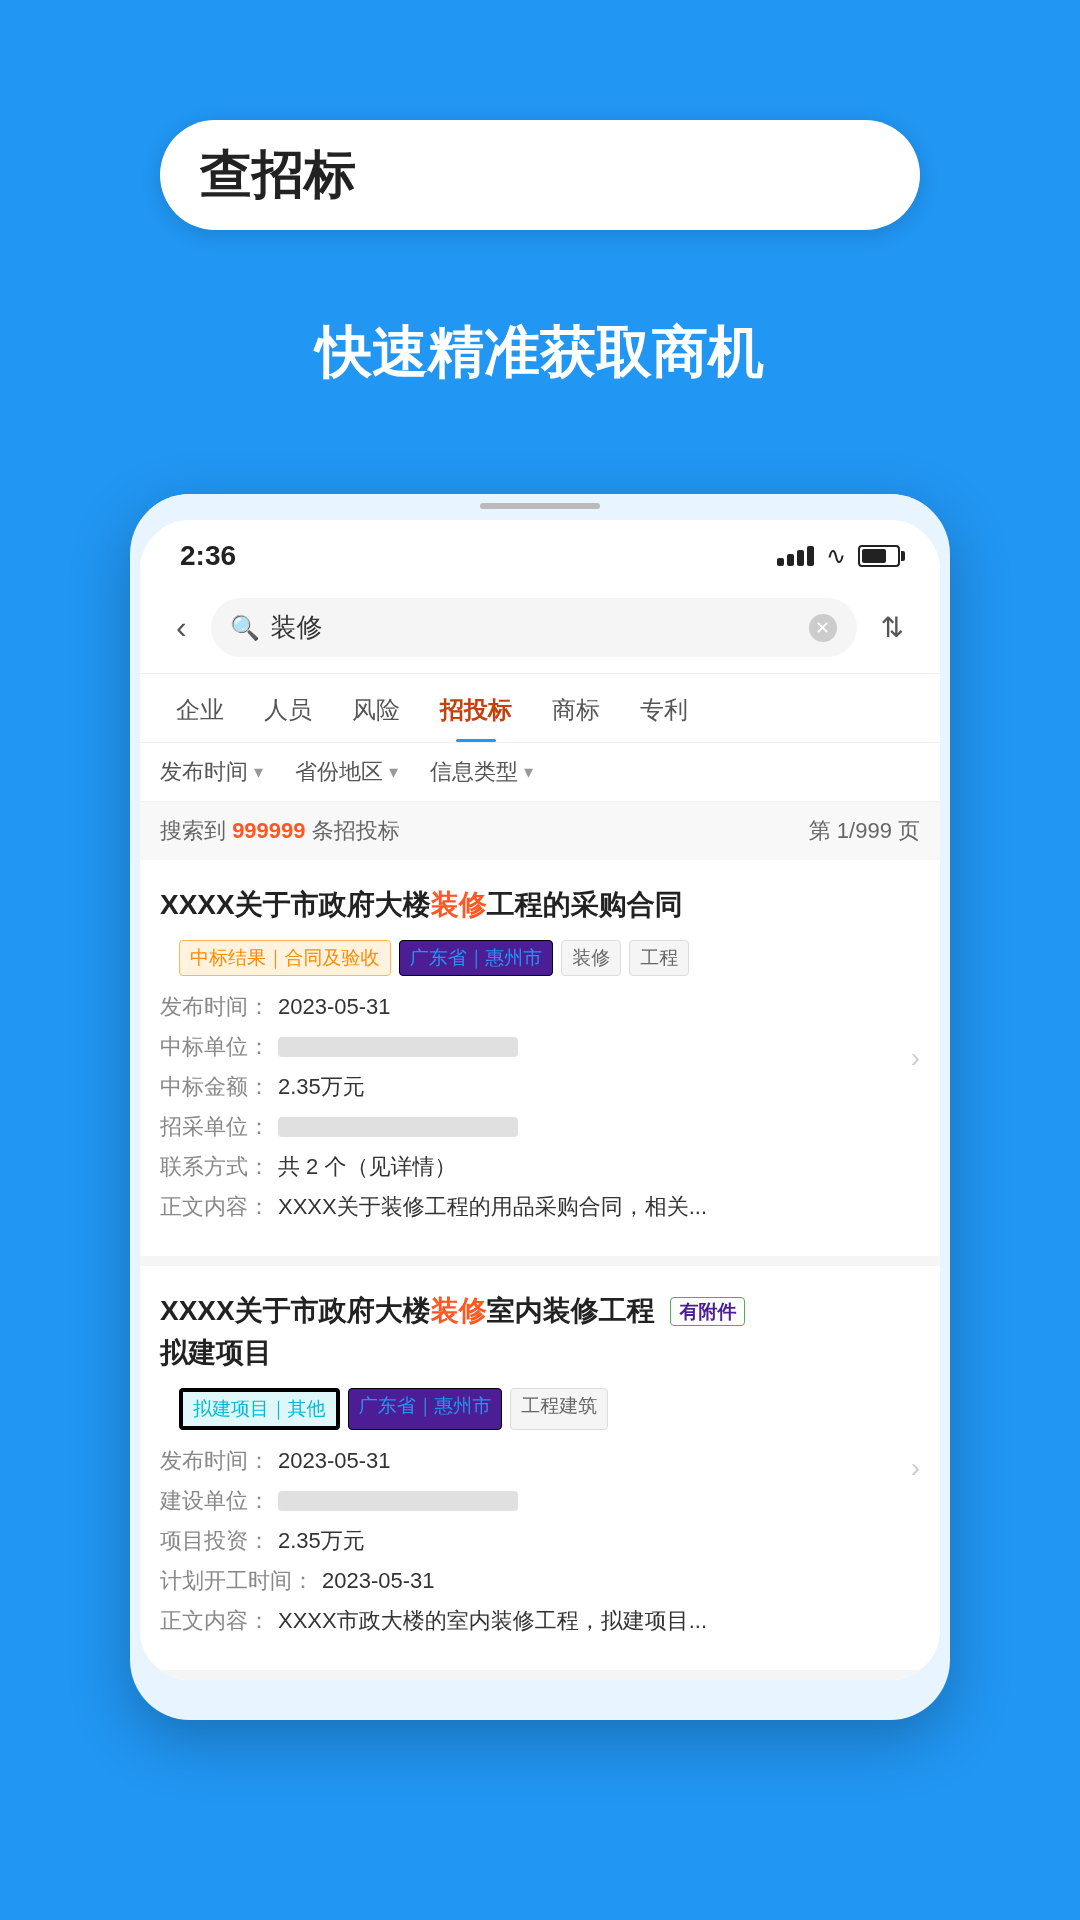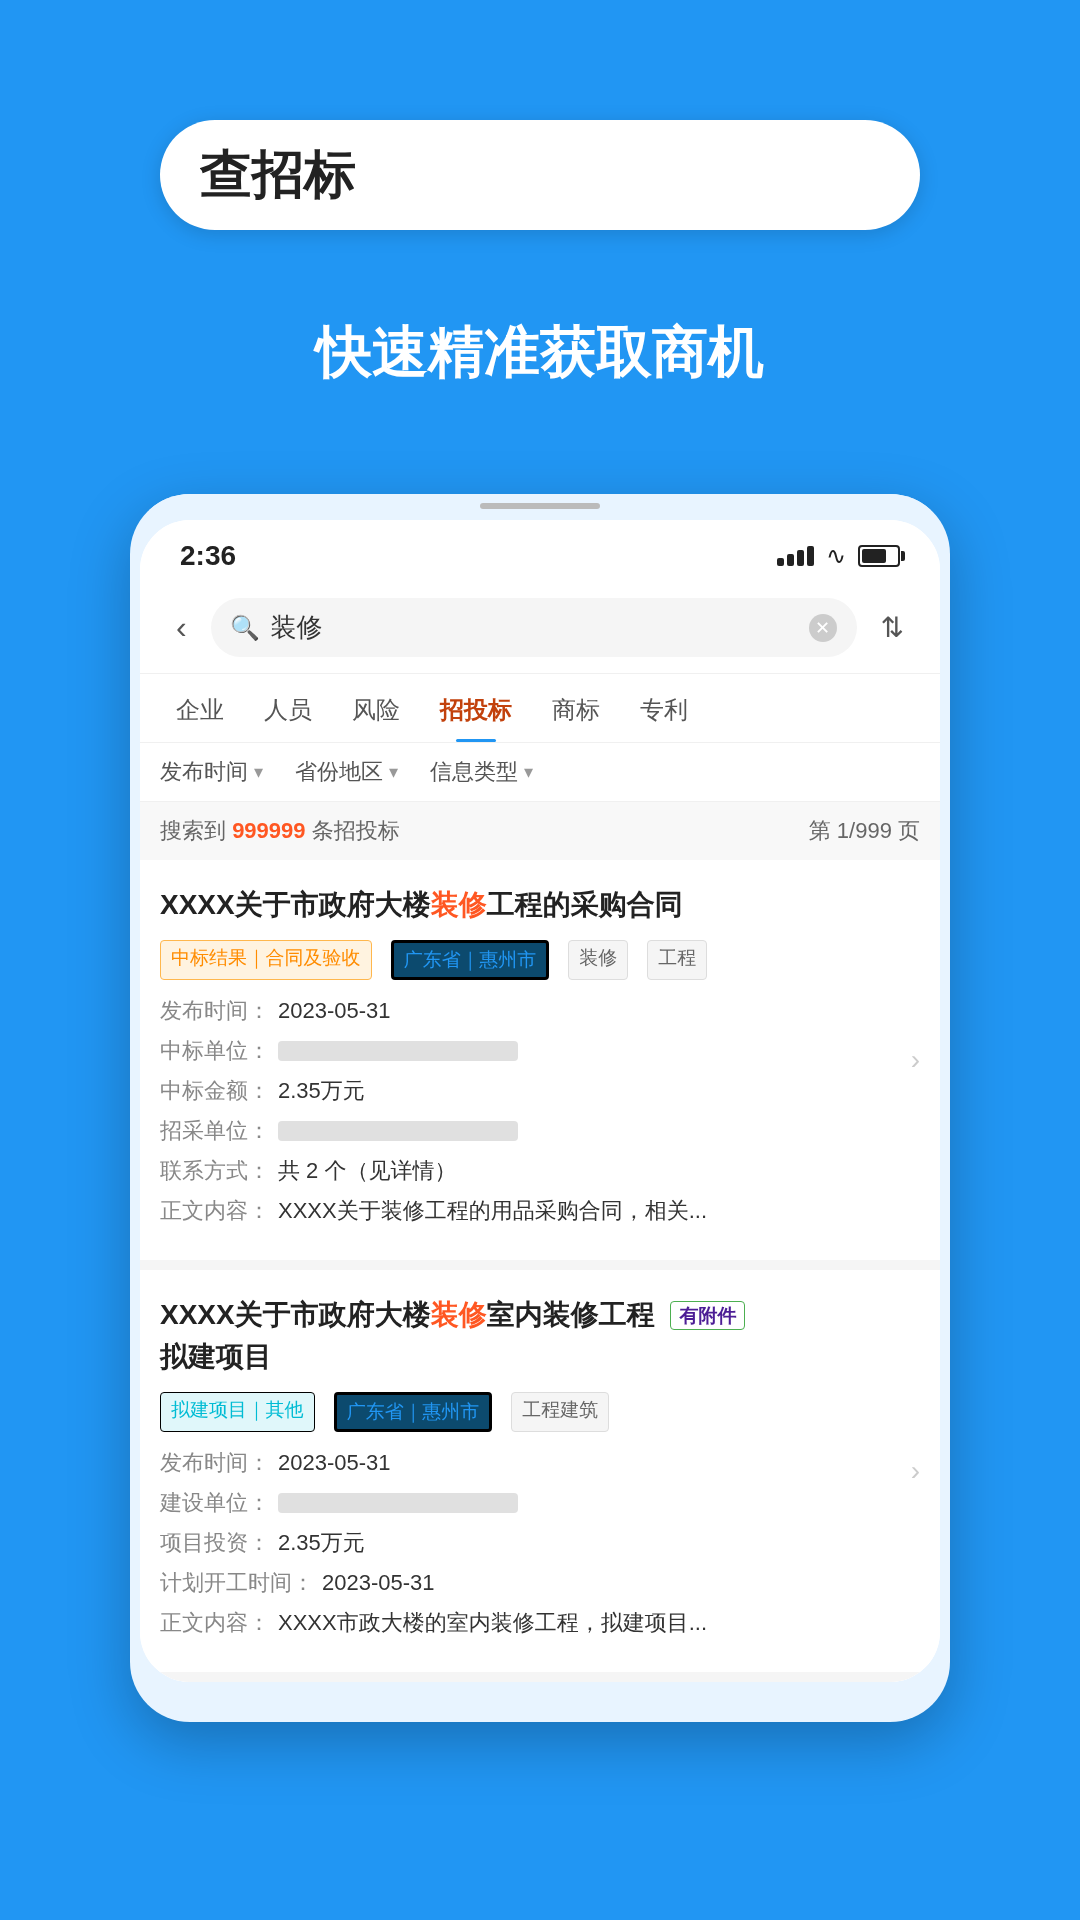--- a/index.html
+++ b/index.html
@@ -279,52 +279,53 @@
       line-height: 1.5;
       margin-bottom: 14px;
       padding-right: 30px;
     }
     .card-title .highlight {
       color: #FF5722;
     }
     .card-tags {
       display: flex;
       flex-wrap: wrap;
-      gap: 19px;
+      gap: 8px;
       margin-bottom: 16px;
+      margin-left: 19px;
     }
     .tag {
       font-size: 19px;
       padding: 4px 10px;
       border-radius: 4px;
     }
     .tag-orange {
       color: #FF8C00;
       background: #FFF3E0;
       border: 1px solid #FFB74D;
     }
     .tag-blue {
       color: #2196F3;
-      background: #0c4a6e;
-      border: 3px solid #000000;
+      background: #4c1d95;
+      border: 1px solid #000000;
     }
     .tag-gray {
       color: #666;
       background: #F5F5F5;
       border: 1px solid #ddd;
     }
     .tag-green-border {
       color: #4c1d95;
       background: white;
       border: 1px solid #4CAF50;
     }
     .tag-teal {
       color: #00BCD4;
       background: #E0F7FA;
-      border: 1px solid #000000;
+      border: 4px solid #000000;
     }
     .card-field {
       font-size: 22px;
       color: #555;
       margin-bottom: 10px;
       display: flex;
       align-items: center;
       gap: 8px;
     }
     .field-label {

